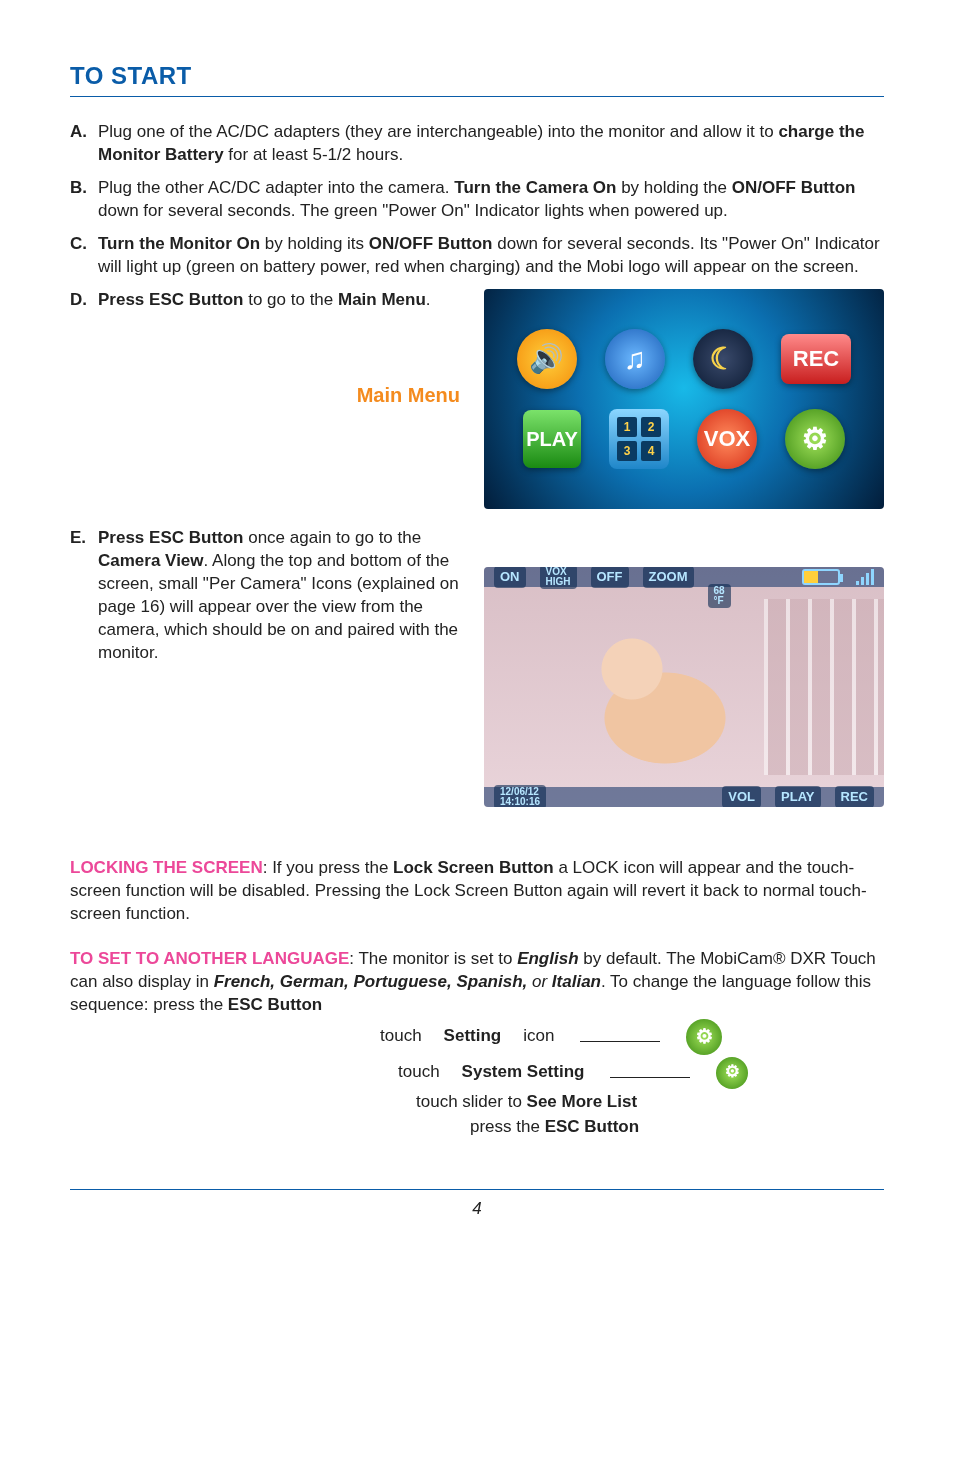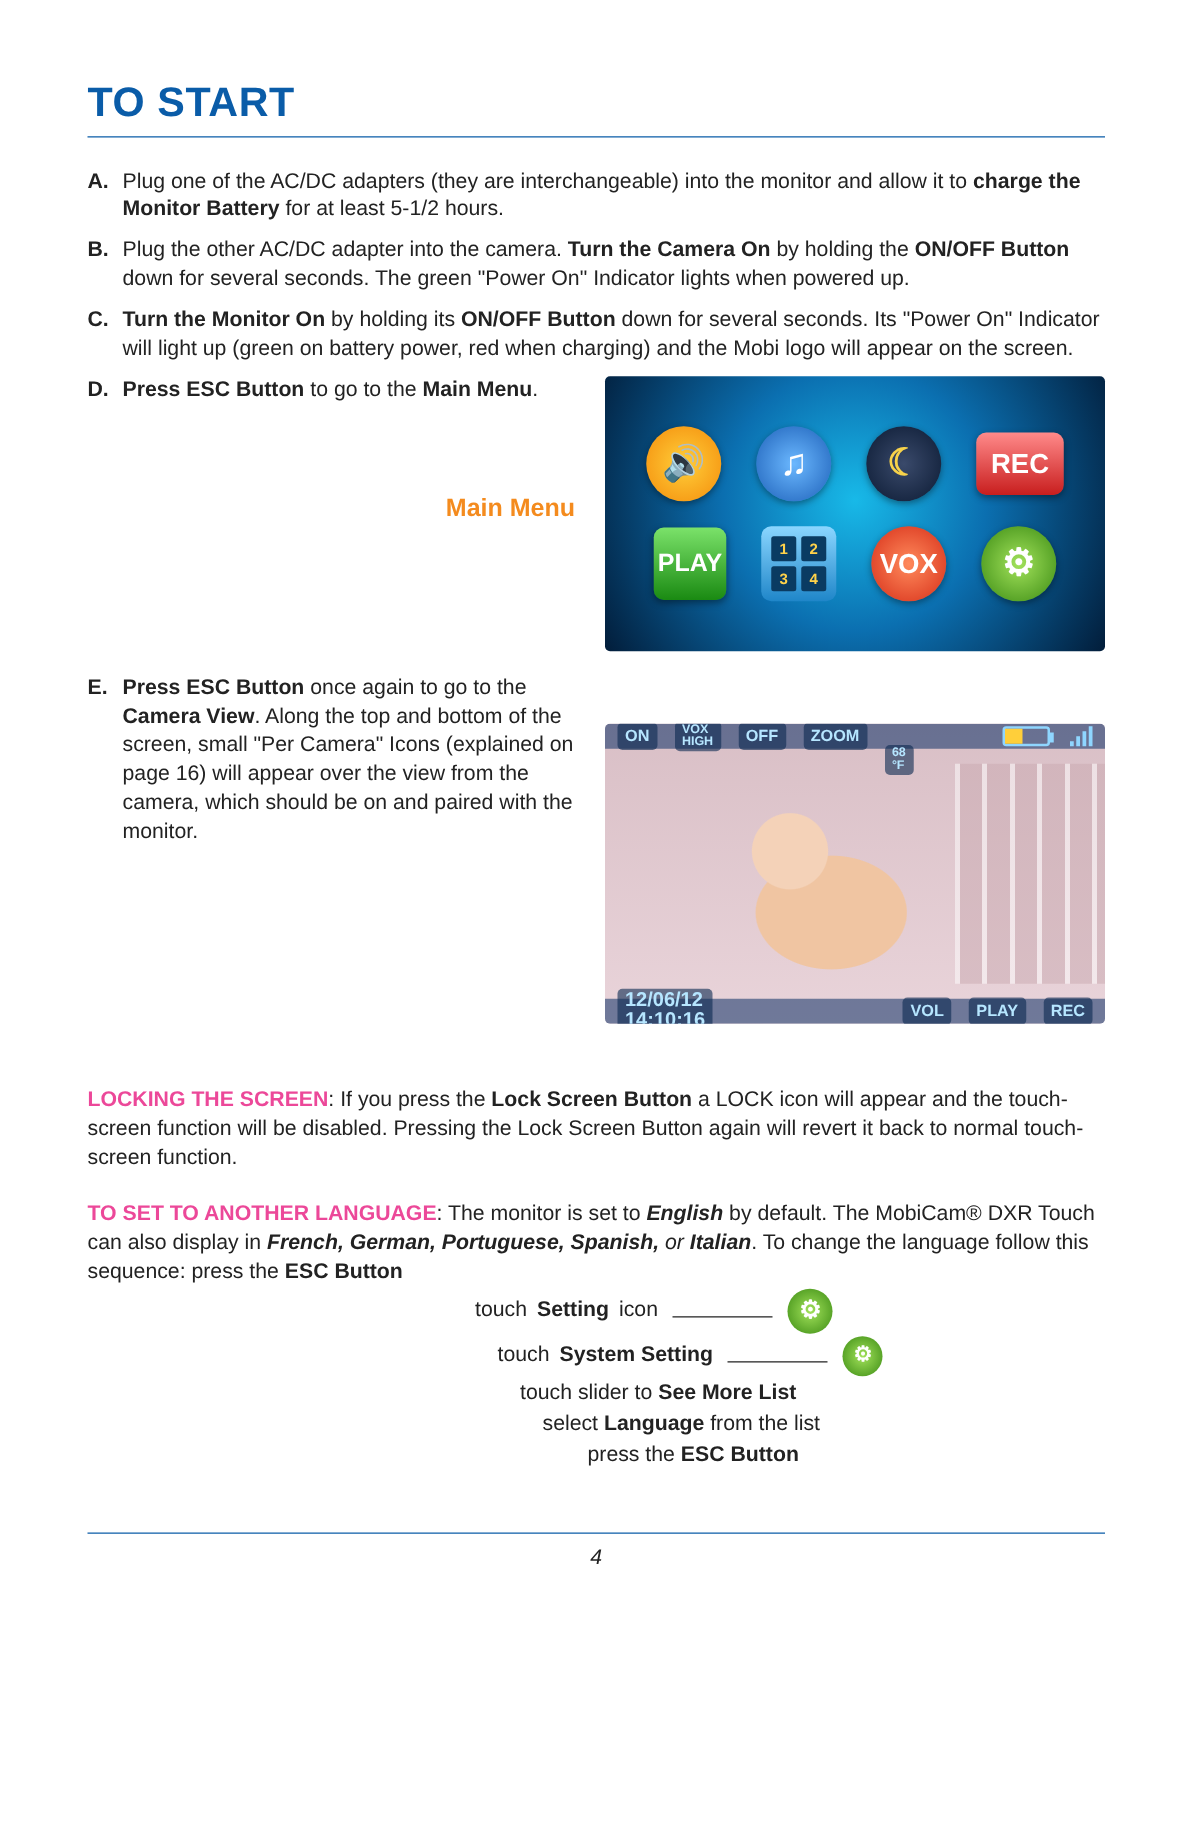--- a/index.html
+++ b/index.html
@@ -9,21 +9,21 @@
     height: 1475px;
     background: #fff;
     color: #222;
     padding: 60px 70px 40px 70px;
     font-size: 17px;
     line-height: 1.35;
     position: relative;
   }
   .title {
     color: #0a5ca8;
-    font-size: 33px;
+    font-size: 24px;
     font-weight: 700;
     border-bottom: 1px solid #0a5ca8;
     padding-bottom: 4px;
     margin-bottom: 24px;
     letter-spacing: 0.5px;
   }
   .list-item {
     display: flex;
     margin-bottom: 10px;
   }
@@ -122,21 +122,21 @@
     gap:20px;
     margin-top:18px;
   }
   .row-e .left { flex:1; }
   .sec-blue { color:#ec4899; font-weight:700; }
   .lang-steps {
     margin-left: 310px;
     margin-top: 2px;
   }
   .lang-steps div { margin-bottom: 2px; }
-  .lang-row { display:flex; align-items:center; gap:8px; }
+  .lang-row { display:flex; align-items:center; gap:22px; }
   .gear-icon {
     width:36px;height:36px;border-radius:50%;
     background:radial-gradient(circle,#a2e25b,#3a8a12);
     color:#fff;display:inline-flex;align-items:center;justify-content:center;
     font-size:20px;font-weight:700;
   }
   .gear-line { flex:0 0 auto; display:inline-block; width:80px; border-bottom:1px solid #222; margin:0 4px; height:10px;}
   hr.footer-line {
     border:none;border-top:1px solid #0a5ca8;
     margin-top:50px;
@@ -237,21 +237,21 @@
               <span style="height:4px;"></span>
               <span style="height:8px;"></span>
               <span style="height:12px;"></span>
               <span style="height:16px;"></span>
             </span>
         </div>
       </div>
       <div class="crib-bars"></div>
       <div class="baby"></div>
       <div class="cam-botbar">
-        <span class="badge" style="white-space:pre;font-size:16px;line-height:1;">12/06/12
+        <span class="badge" style="white-space:pre;font-size:10px;line-height:1;">12/06/12
 14:10:16</span>
         <div style="display:flex;gap:14px;text-align:right;">
           <span class="badge">VOL</span>
           <span class="badge">PLAY</span>
           <span class="badge">REC</span>
         </div>
       </div>
     </div>
   </div>
 </div>
@@ -274,22 +274,19 @@
   </div>
   <div class="lang-row" style="margin-left:18px;">
     <span>touch </span>
       <span class="bold">System Setting</span>
     <span class="gear-line"></span>
     <span class="gear-icon" style="width:32px;height:32px;font-size:17px;">⚙</span>
   </div>
   <div style="margin-left:36px;">
     <span>touch slider to </span><span class="bold">See More List</span>
   </div>
-  <div style="margin-left:54px;">
-    <span>select </span><span class="bold">Language</span><span> from the list</span>
-  </div>
   <div style="margin-left:90px;">
     <span>press the </span><span class="bold">ESC Button</span>
   </div>
 </div>
 
 <hr class="footer-line">
 <div class="pagenum">4</div>
 
 </body></html>

